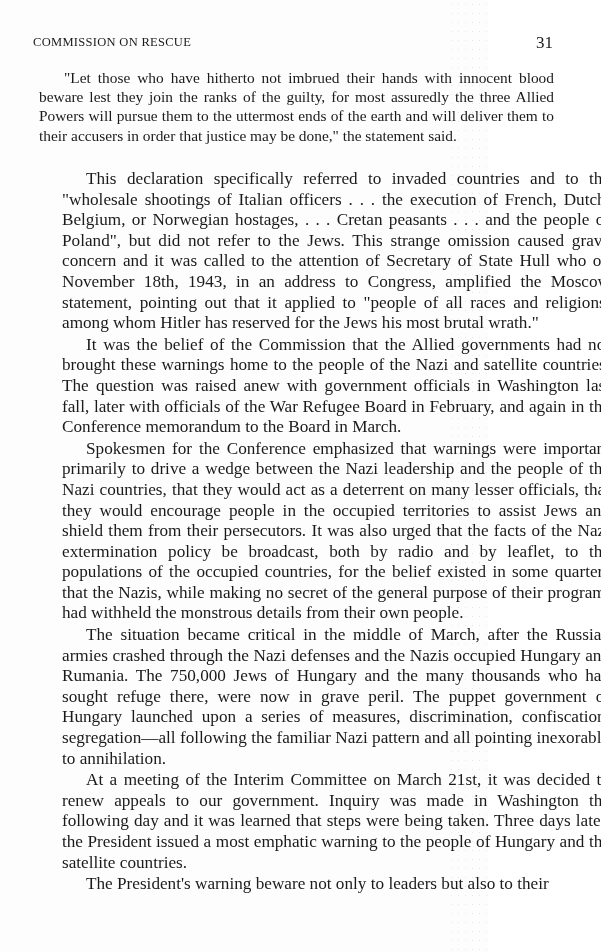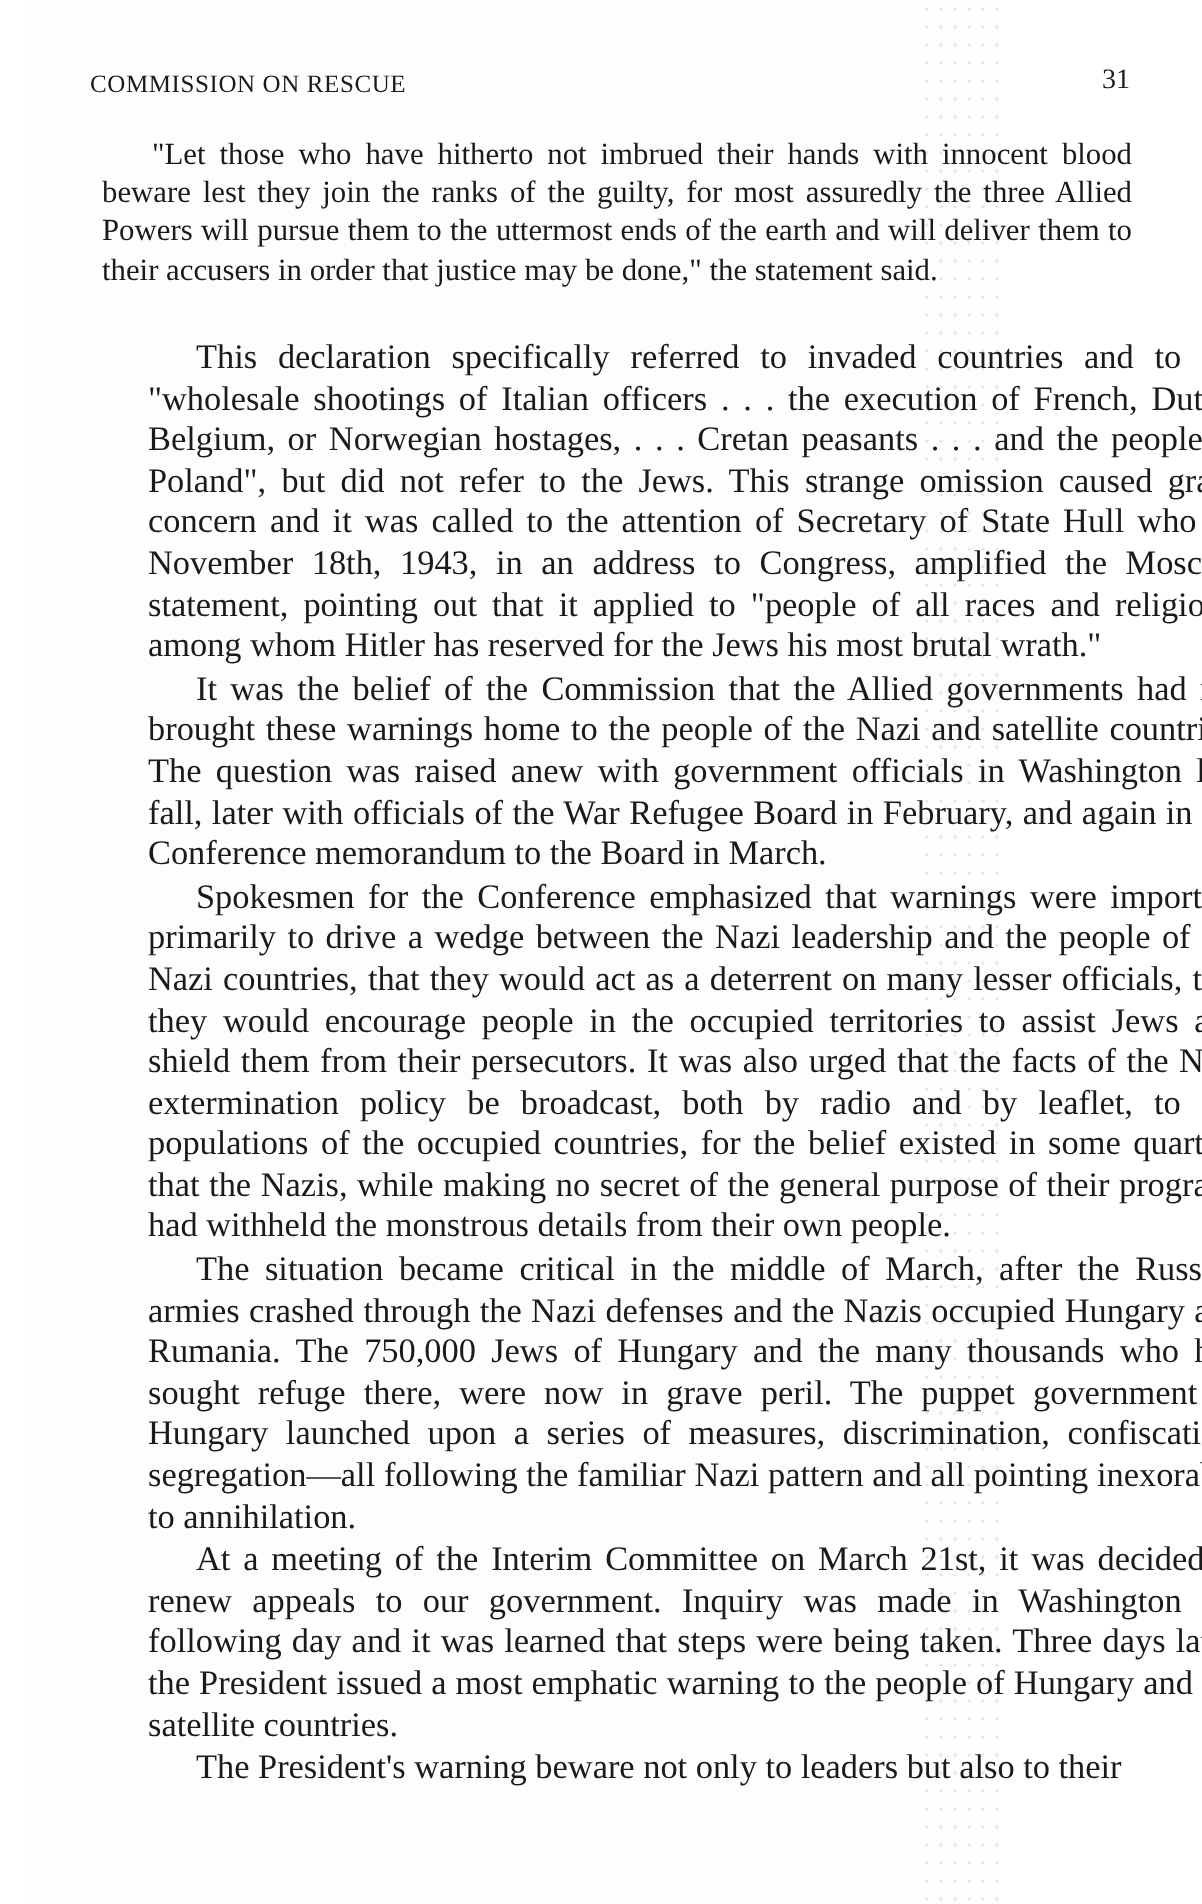--- a/index.html
+++ b/index.html
@@ -10,21 +10,21 @@
     body {
       width: 601px;
       height: 952px;
       overflow: hidden;
       position: relative;
       font-family: "Liberation Serif", "DejaVu Serif", serif;
       color: #1a1a1a;
     }
     .page {
       position: absolute;
-      left: 12px; top: 0;
+      left: 0; top: 0;
       width: 488px;
       height: 952px;
       background: #fdfdfd;
     }
     .running-head {
       position: absolute;
       top: 35px;
       left: 33px;
       width: 520px;
       height: 18px;
@@ -36,21 +36,21 @@
       font-size: 12.5px;
       letter-spacing: 0.3px;
       font-weight: normal;
       font-variant: small-caps;
       text-transform: uppercase;
     }
     .page-number {
       position: absolute;
       right: 0;
       top: -2px;
-      font-size: 14px;
+      font-size: 17px;
     }
     .quote {
       position: absolute;
       left: 39px;
       top: 68px;
       width: 515px;
       font-size: 15.4px;
       line-height: 19.2px;
       text-align: justify;
       text-indent: 25px;

